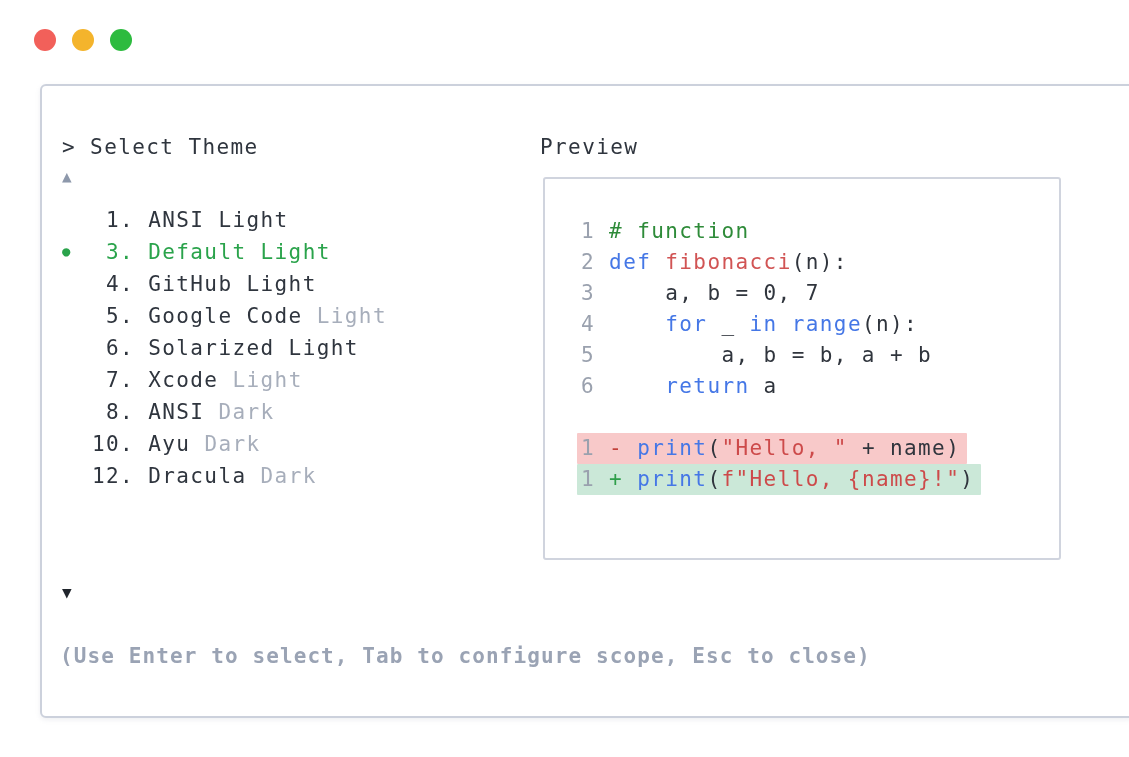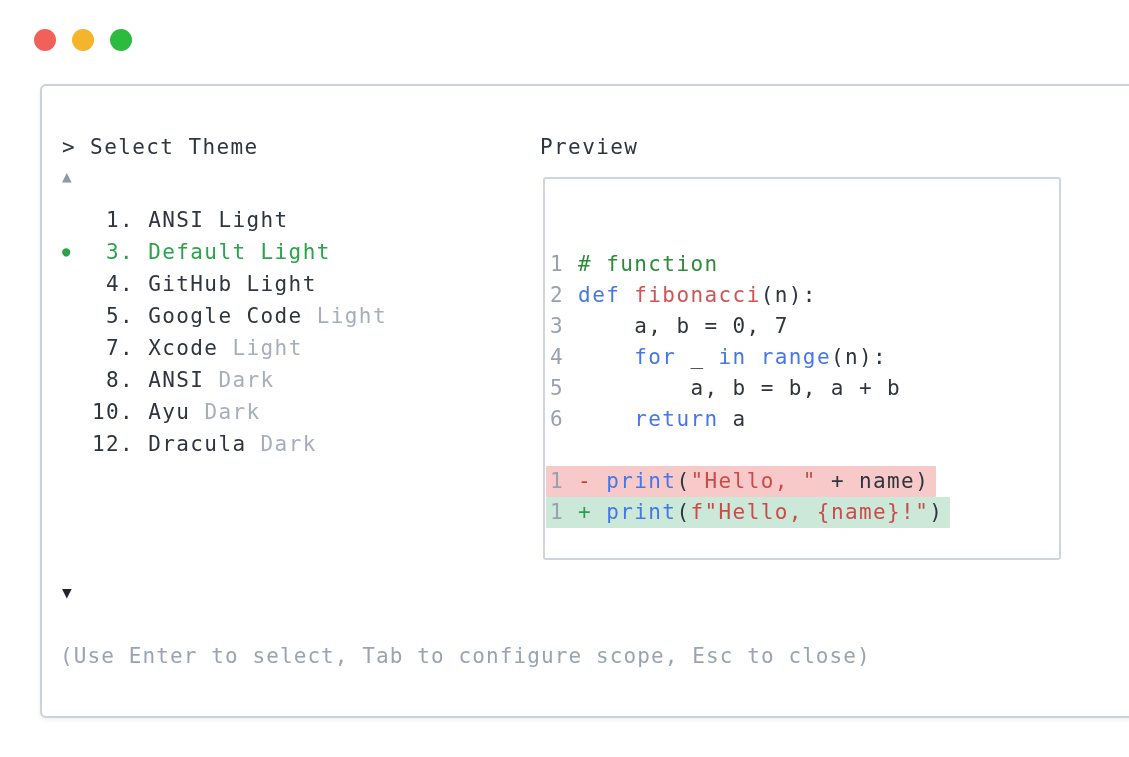--- a/index.html
+++ b/index.html
@@ -27,28 +27,28 @@
   .scroll-up{position:absolute;left:20px;top:82px;font-size:16px;line-height:18px;color:var(--scroll-up-gray);letter-spacing:0;cursor:default;}
   .scroll-down{position:absolute;left:20px;top:498px;font-size:16px;line-height:18px;color:var(--scroll-down-dark);letter-spacing:0;cursor:default;}
 
   .theme-list{position:absolute;left:20px;top:110px;margin-top:8px;}
   .theme-row{position:relative;height:32px;line-height:32px;padding-left:30px;white-space:pre;font-size:21px;letter-spacing:1.4px;color:var(--text-dark);}
   .theme-row .bullet{position:absolute;left:0;top:0;height:32px;line-height:31px;font-size:14px;letter-spacing:0;color:var(--selected-green);}
   .theme-row .muted{color:var(--text-muted);}
   .theme-row.selected .num,
   .theme-row.selected .strong{color:var(--selected-green);}
 
-  .picker-help{position:absolute;left:18px;top:558px;white-space:pre;font-size:21px;letter-spacing:1.1px;color:var(--help-gray);}
+  .picker-help{position:absolute;left:18px;top:558px;white-space:pre;font-size:21px;letter-spacing:1.1px;color:var(--help-gray);font-weight:bold;}
 
   .preview-label{position:absolute;left:498px;top:49px;text-align:right;}
   .preview-panel{
     position:absolute;left:501px;top:91px;width:518px;height:383px;box-sizing:border-box;
     background:#ffffff;border:2px solid var(--panel-border);border-radius:3px;
   }
-  .code{position:absolute;left:1px;top:37px;margin-top:33px;}
+  .code{position:absolute;left:32px;top:37px;}
   .code-line{height:31px;line-height:31px;white-space:pre;font-size:21px;letter-spacing:1.4px;color:var(--code-plain);}
   .chip{display:inline-block;height:31px;line-height:31px;padding:0 7px 0 4px;border-radius:1px;}
   .chip.del{background:var(--diff-removed-bg);}
   .chip.add{background:var(--diff-added-bg);}
   .lnum{color:var(--line-number-gray);}
   .tk-p{color:var(--code-plain);}
   .tk-k{color:var(--keyword-blue);}
   .tk-f{color:var(--function-red);}
   .tk-s{color:var(--string-red);}
   .tk-c{color:var(--comment-green);}
@@ -70,20 +70,21 @@
 
     <div class="mono picker-header"><span>&gt;</span><span> </span><span>Select Theme</span></div>
 
     <div class="scroll-up">▲</div>
 
     <div class="theme-list">
         <div class="theme-row"><span class="num"> 1.</span><span> </span><span class="strong">ANSI Light</span></div>
         <div class="theme-row selected"><span class="bullet">●</span><span class="num"> 3.</span><span> </span><span class="strong">Default Light</span></div>
         <div class="theme-row"><span class="num"> 4.</span><span> </span><span class="strong">GitHub Light</span></div>
         <div class="theme-row"><span class="num"> 5.</span><span> </span><span class="strong">Google Code </span><span class="muted">Light</span></div>
+        <div class="theme-row"><span class="num"> 6.</span><span> </span><span class="strong">Solarized Light</span></div>
         <div class="theme-row"><span class="num"> 7.</span><span> </span><span class="strong">Xcode </span><span class="muted">Light</span></div>
         <div class="theme-row"><span class="num"> 8.</span><span> </span><span class="strong">ANSI </span><span class="muted">Dark</span></div>
         <div class="theme-row"><span class="num">10.</span><span> </span><span class="strong">Ayu </span><span class="muted">Dark</span></div>
         <div class="theme-row"><span class="num">12.</span><span> </span><span class="strong">Dracula </span><span class="muted">Dark</span></div>
       </div>
 
     <div class="scroll-down">▼</div>
 
     <div class="picker-help">(Use Enter to select, Tab to configure scope, Esc to close)</div>
 

